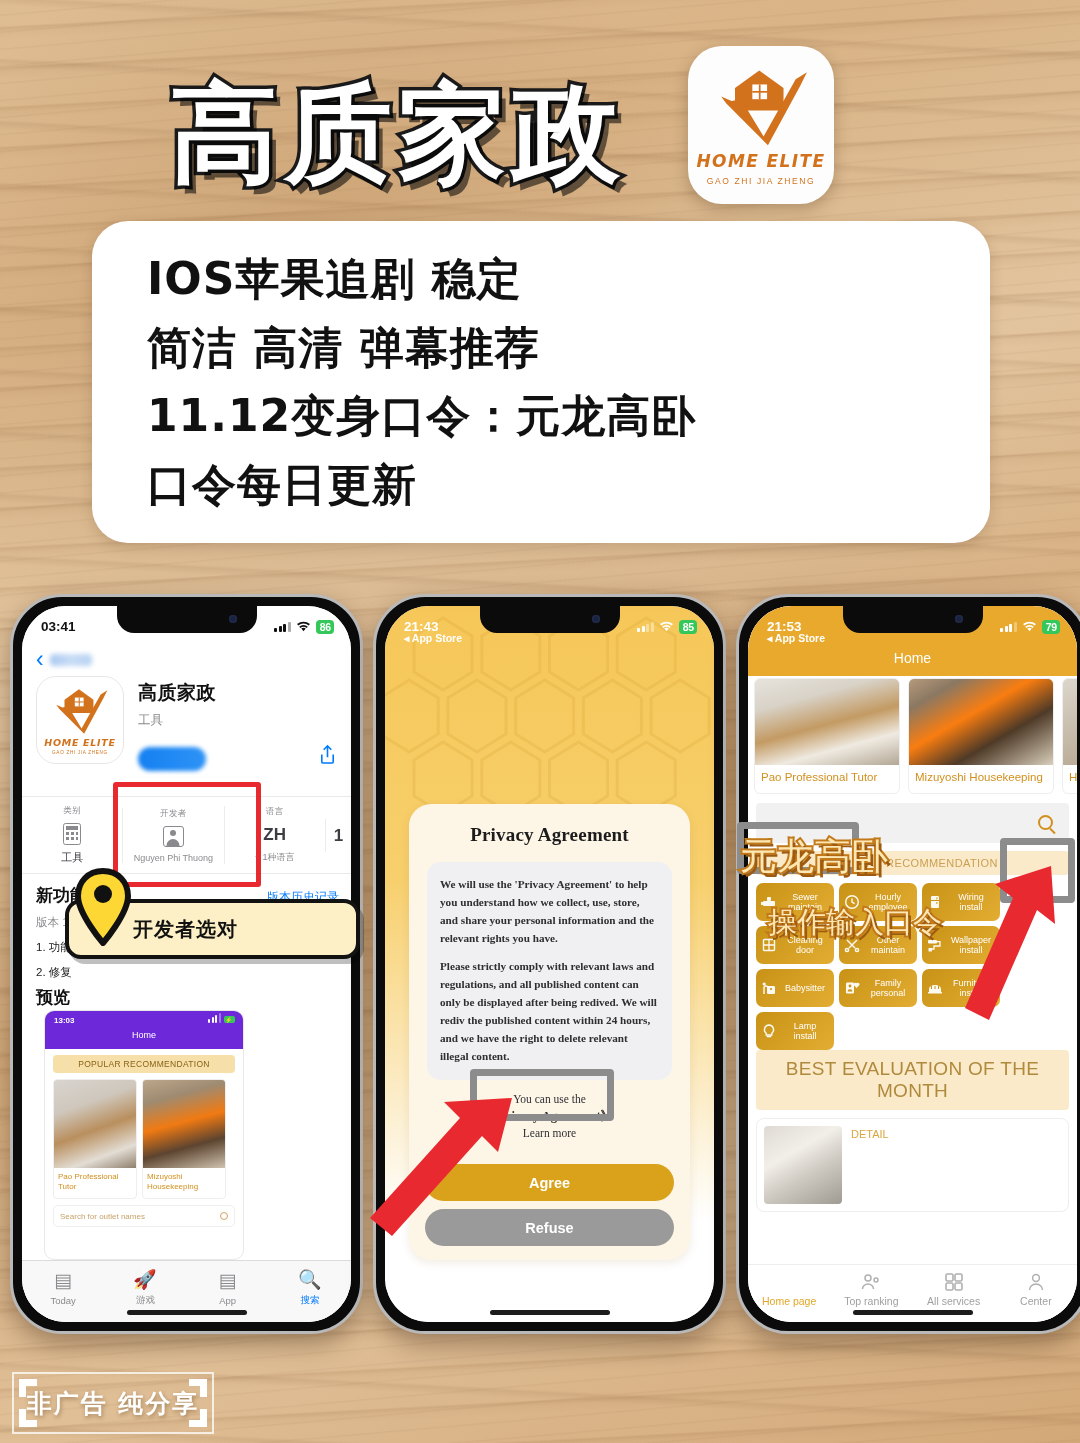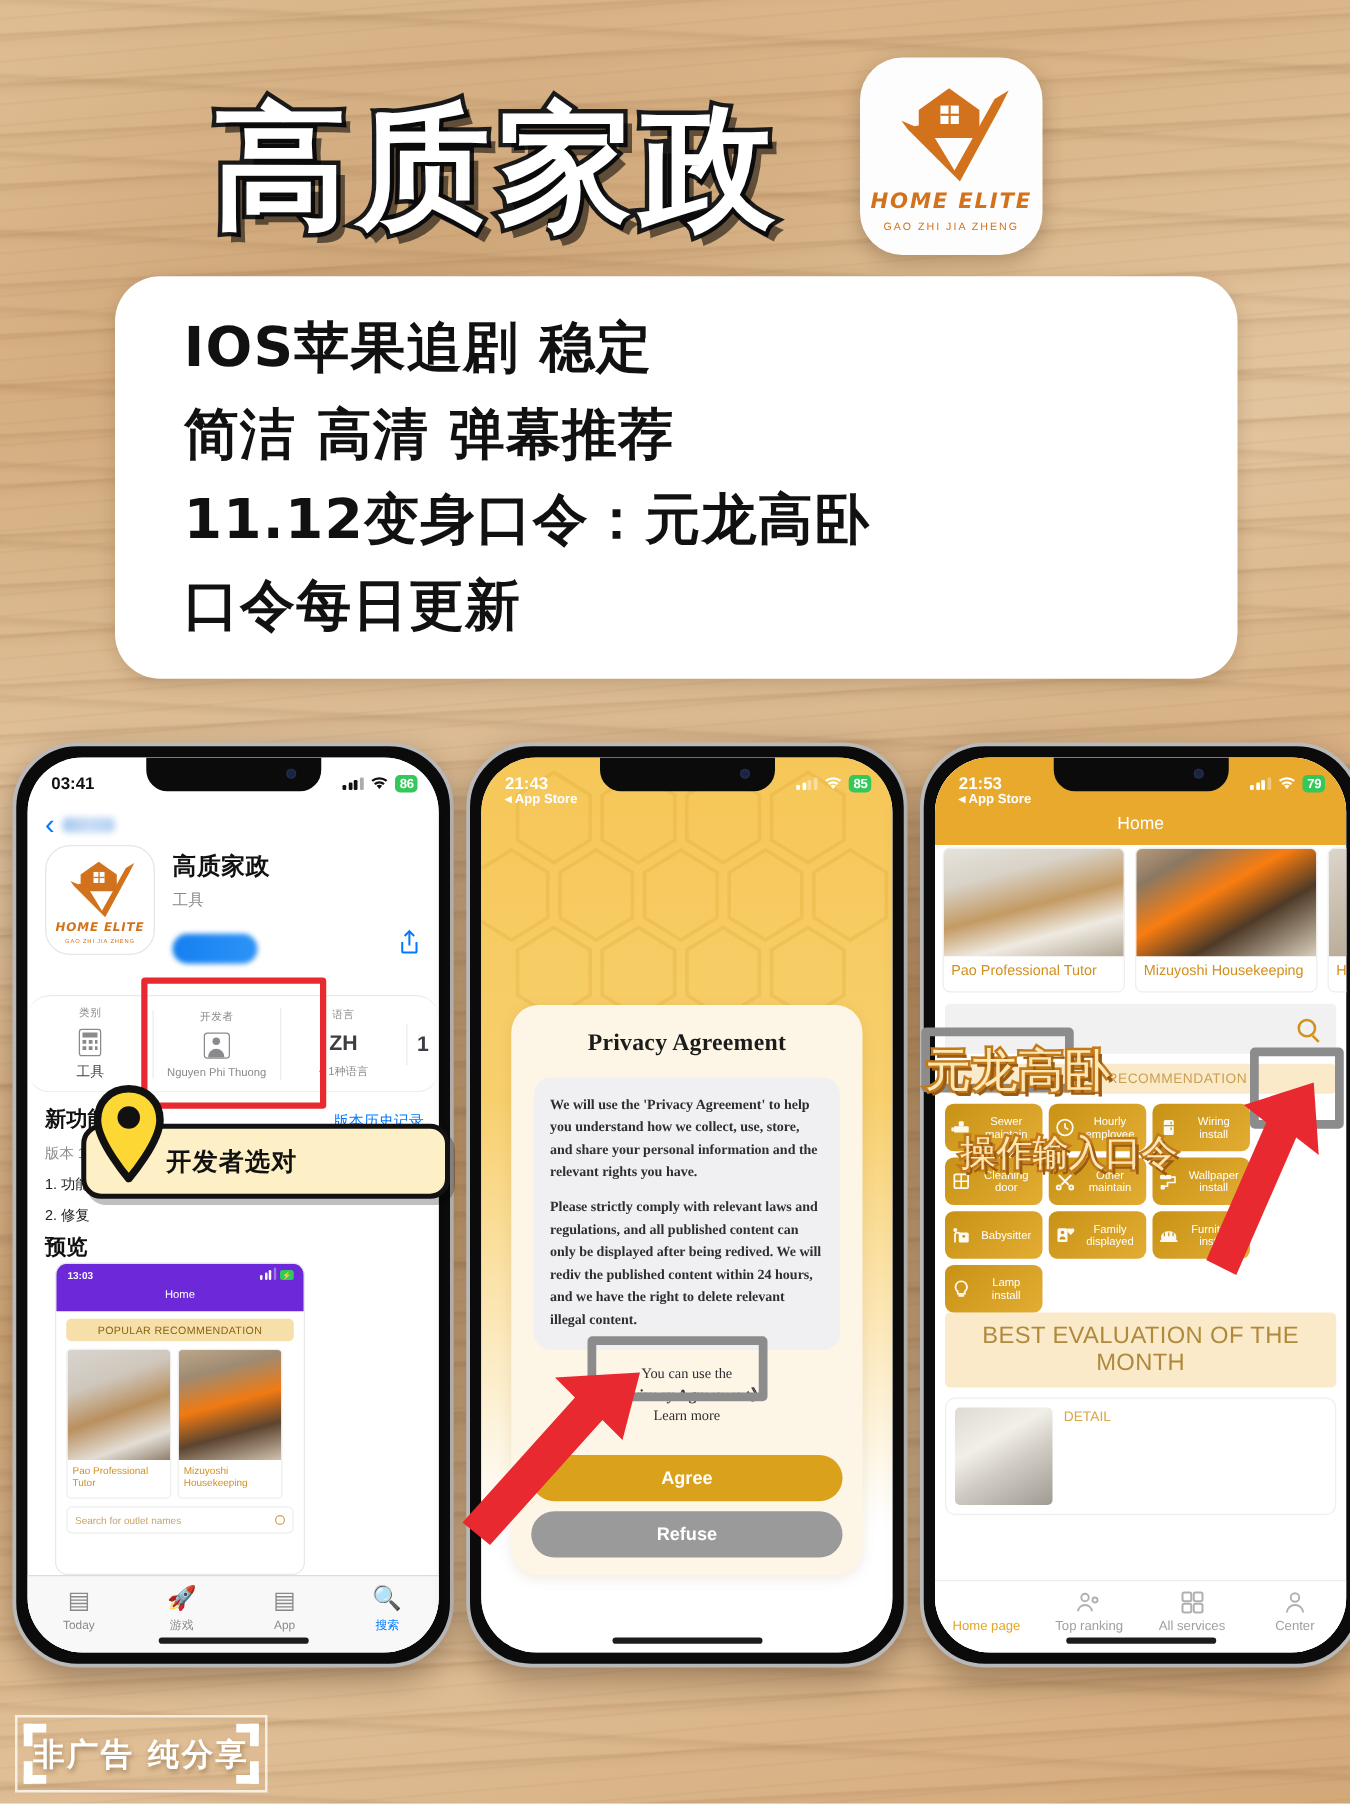--- a/index.html
+++ b/index.html
@@ -144,21 +144,21 @@
   .p1-cat { font-size:12.5px; color:#8a8a8e; margin-top:6px; }
   .getbtn {
     margin-top:18px; width:68px;height:24px;border-radius:13px;
     background:linear-gradient(90deg,#1480f0,#2e93f7); filter:blur(2px);
   }
   .sharebtn { position:absolute; right:2px; bottom:2px; color:#007aff; }
   .sharebtn svg{width:19px;height:21px}
   .inforow {
     position:absolute; left:0; right:0; top:190px; height:78px;
     border-top:1px solid #eaeaea; border-bottom:1px solid #eaeaea;
-    display:flex; align-items:center;border-radius:18px;
+    display:flex; align-items:center;
   }
   .infocell { flex:1; text-align:center; border-left:1px solid #ececec; padding:0 2px; }
   .infocell:first-child{border-left:none}
   .ic-h { font-size:8.5px; color:#8a8a8e; letter-spacing:.4px;}
   .ic-m { margin:6px 0 5px; display:flex; align-items:center; justify-content:center; height:22px;}
   .ic-m .big { font-size:17px; font-weight:700; color:#3c3c43; }
   .ic-v { font-size:9px; color:#8a8a8e; }
   .ic-v.dark { color:#3c3c43; font-size:11px; }
   .calcicon{width:18px;height:22px;border:1.6px solid #8a8a8e;border-radius:2.5px;position:relative;}
   .calcicon::before{content:"";position:absolute;left:2px;right:2px;top:2px;height:4px;background:#8a8a8e;}
@@ -688,21 +688,21 @@
         </div>
         <div class="gitem">
           <span class="gic">
               <svg viewBox="0 0 16 16">
                 <rect x="2" y="2.5" width="8" height="11" rx="1.2" fill="#fff"></rect>
                 <circle cx="6" cy="6" r="1.4" fill="#c89216"></circle>
                 <path d="M3.6 11.6 a2.4 2.4 0 0 1 4.8 0Z" fill="#c89216"></path>
                 <path d="M12.6 3.2 c1.7-1.5 4 .6 2.4 2.3 L12.6 8 L10.2 5.5 c-1.6-1.7 .7-3.8 2.4-2.3Z" fill="#fff"></path>
               </svg>
             </span>
-          <span class="gl">Family displayed</span>
+          <span class="gl">Family personal</span>
         </div>
         <div class="gitem">
           <span class="gic">
               <svg viewBox="0 0 16 16">
                 <path d="M2 9 a6 4 0 0 1 12 0 v3 H2Z" fill="#fff"></path>
                 <rect x="1" y="12" width="14" height="1.6" rx=".6" fill="#fff"></rect>
                 <path d="M4.5 9 V6 M8 9 V6 M11.5 9 V6" stroke="#c89216" stroke-width="1"></path>
               </svg>
             </span>
           <span class="gl">Furniture install</span>

